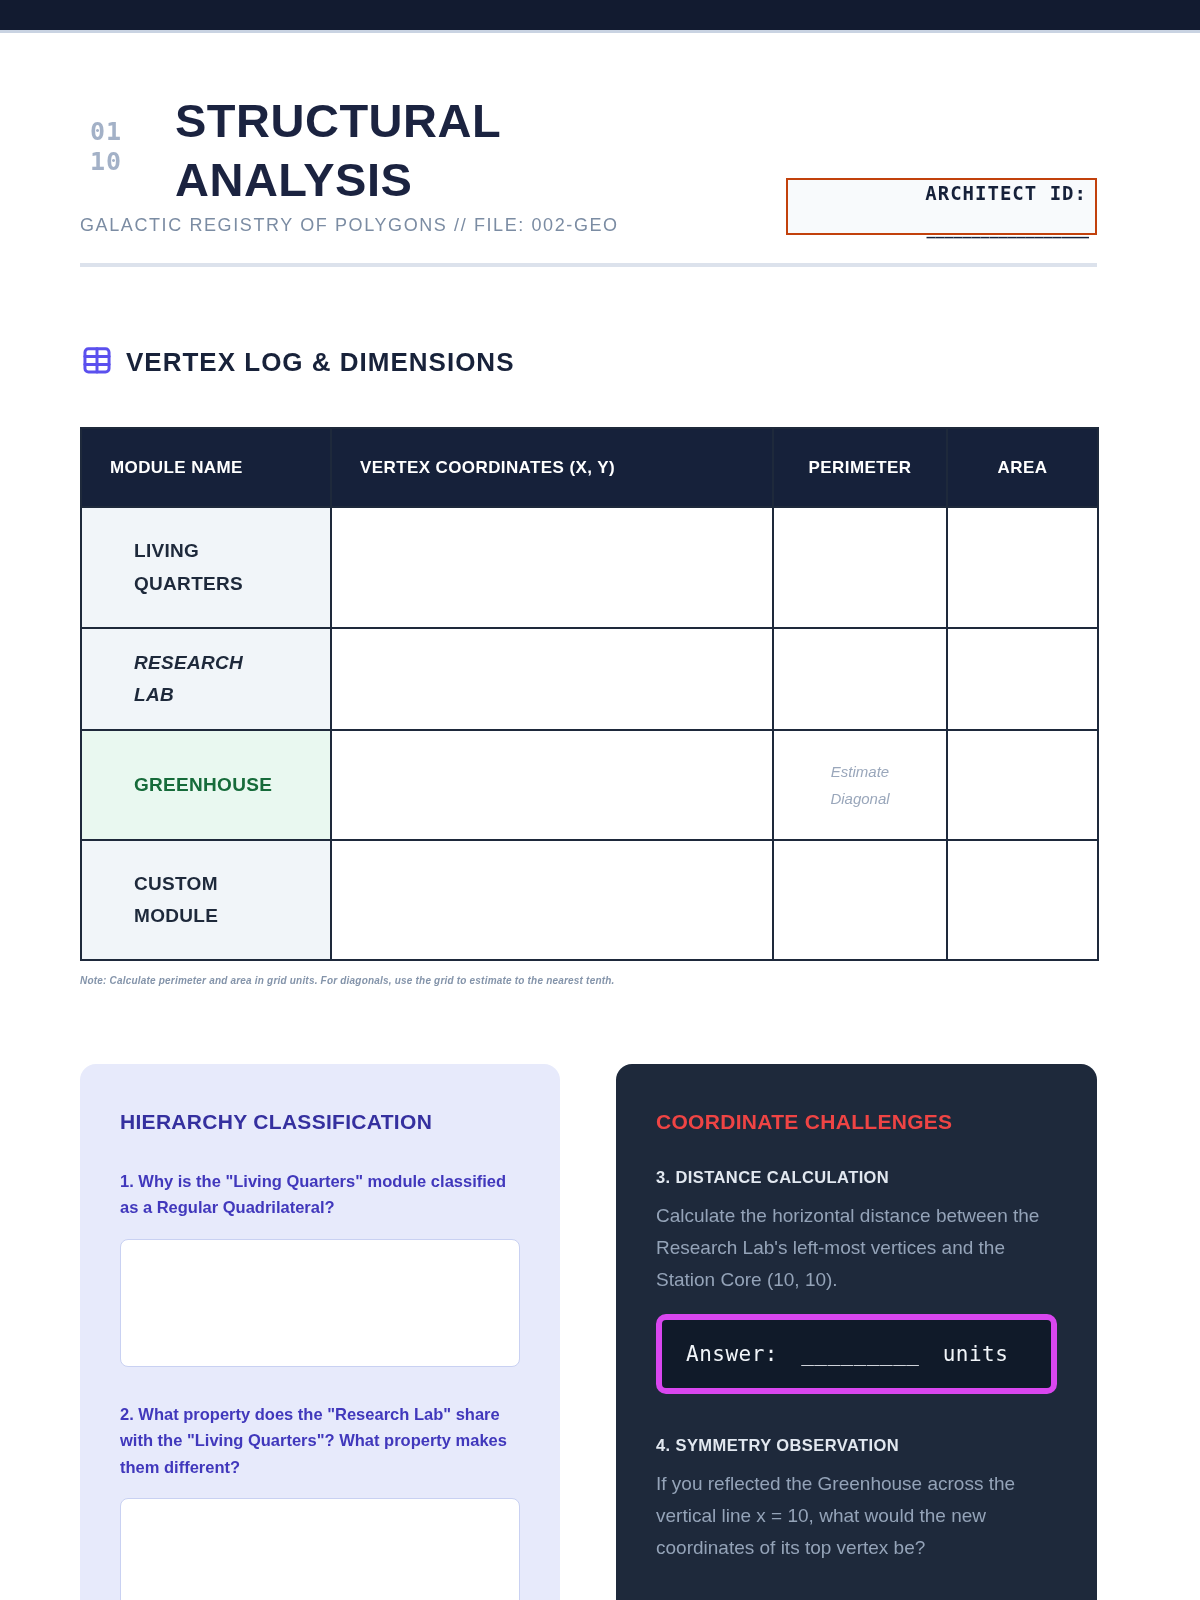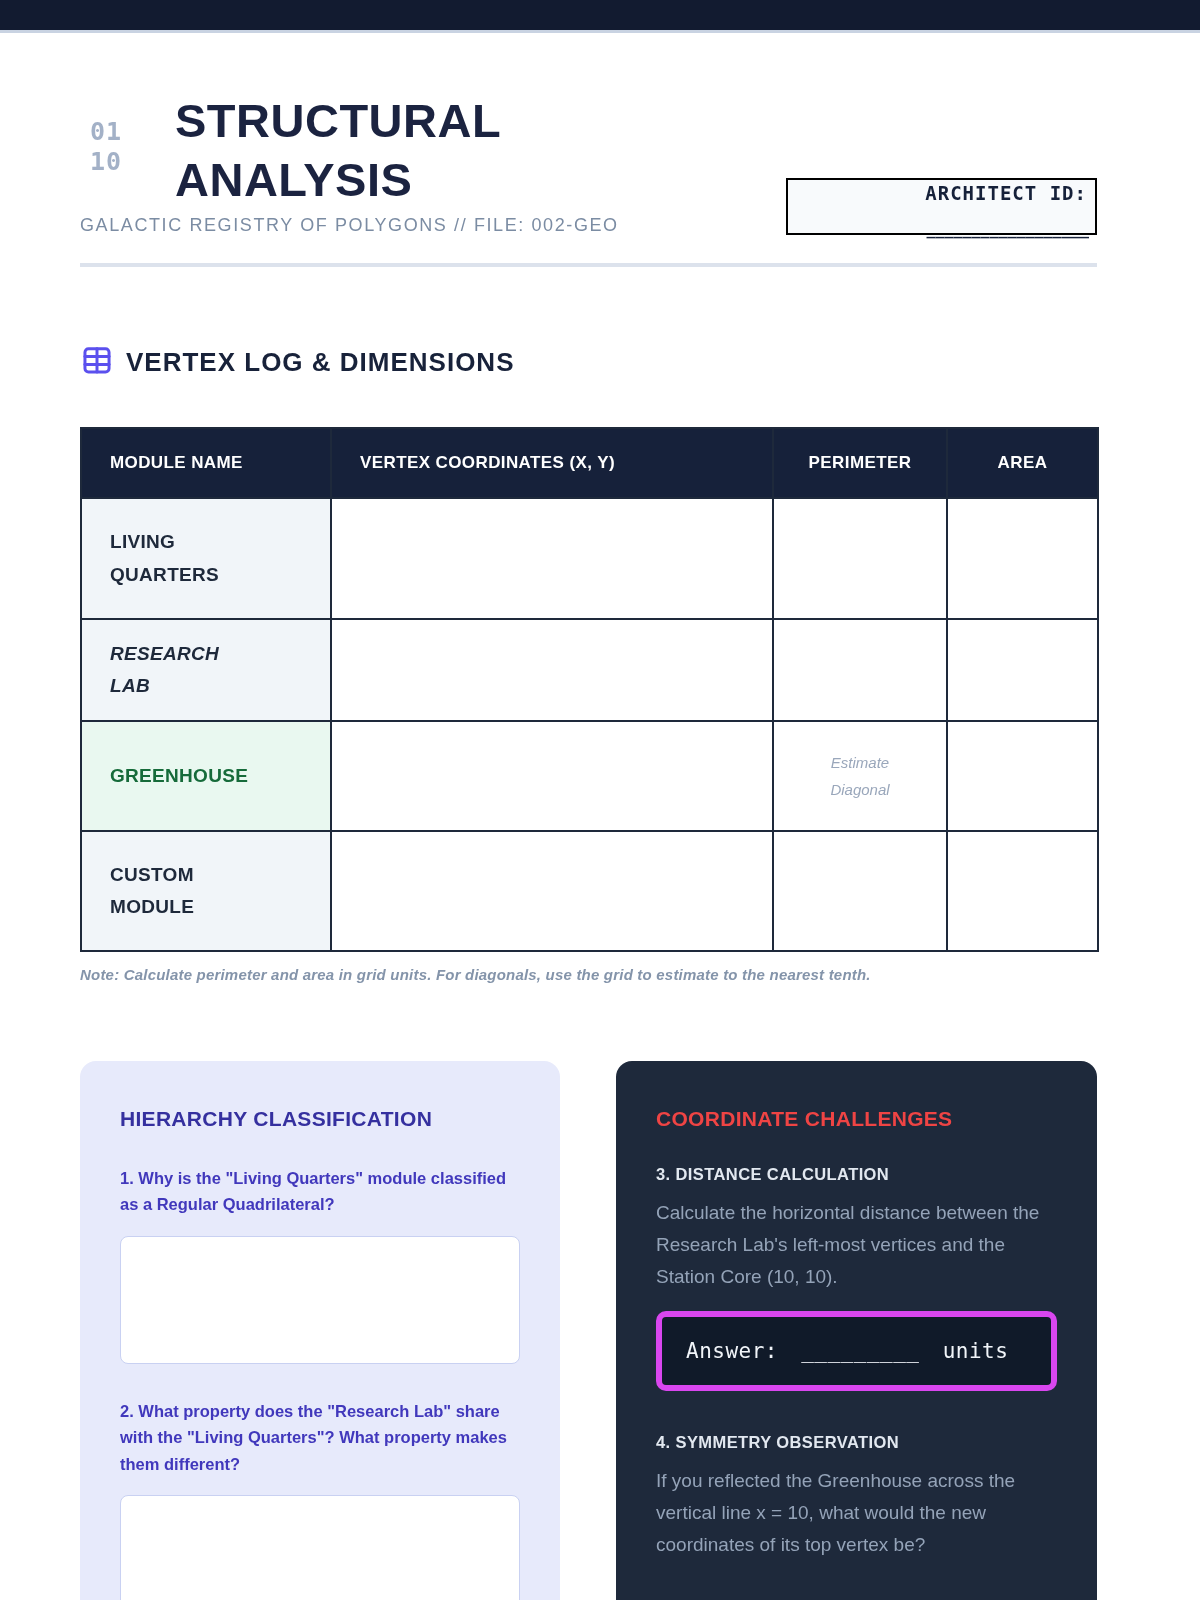--- a/index.html
+++ b/index.html
@@ -13,54 +13,54 @@
   .page-header { position:relative; height:240px; }
   .index { position:absolute; left:90px; top:84px;
            font-family:"DejaVu Sans Mono", monospace; font-weight:bold;
            font-size:25px; line-height:1.18; color:#a3b1c7; letter-spacing:1px; }
   .title { position:absolute; left:175px; top:58px; font-size:47px; font-weight:800;
            line-height:1.26; color:#1b2340; letter-spacing:0.5px; }
   .title span { display:block; }
   .subtitle { position:absolute; left:80px; top:182px; font-size:18px; font-weight:normal;
               letter-spacing:1.6px; color:#7b8ca3; }
   .architect-box { position:absolute; left:786px; top:145px; width:311px; height:57px;
-                   background:#f8fafc; border:2px solid #000000;padding-left:32px; }
+                   background:#f8fafc; border:2px solid #c2410c;padding-left:32px; }
   .architect-label { position:absolute; top:2px; right:8px;
                      font-family:"DejaVu Sans Mono", monospace; font-weight:bold;
                      font-size:19px; color:#16213a; letter-spacing:1px; }
   .architect-blank { position:absolute; bottom:-6px; right:6px;
                      font-family:"DejaVu Sans Mono", monospace; font-weight:bold;
                      font-size:15px; color:#16213a; letter-spacing:0; }
   .divider { position:absolute; left:80px; top:230px; width:1017px; height:4px;
              background:#dce2ec; }
 
   
   .section-head { margin:70px 0 0 80px; display:flex; align-items:center; gap:12px; }
   .section-head svg { width:34px; height:34px; }
   .section-title { font-size:26px; font-weight:800; color:#18223a; letter-spacing:1px; }
 
   
   table.vertex { margin:46px 0 0 80px; width:1017px; border-collapse:collapse;
                  table-layout:fixed; border:2px solid #1e293b; }
   table.vertex th, table.vertex td { border:2px solid #1e293b; vertical-align:middle; }
-  table.vertex thead tr { height:70px; background:#16213a; }
+  table.vertex thead tr { height:79px; background:#16213a; }
   table.vertex th { color:#ffffff; font-size:17px; font-weight:bold; letter-spacing:0.4px; }
   th.al, td.al { text-align:left; padding-left:28px; }
   th.ac, td.ac { text-align:center; }
   td.modcell { background:#f1f5f9; }
   td.modcell .modname { display:block; width:142px; font-size:19px; font-weight:bold;
-                        color:#1e293b; letter-spacing:0.3px; line-height:1.7; }
+                        color:#1e293b; letter-spacing:0.3px; line-height:1.7;margin-left:24px; }
   tr.hl td.modcell { background:#e9f8f0; }
   tr.hl td.modcell .modname { color:#166b3a; }
   td.blankcell { background:#ffffff; }
   .hint { display:inline-block; max-width:90px; font-style:italic; font-size:15px;
           color:#9aa7bb; line-height:1.8; }
   .r1 { height:121px; } .r2 { height:102px;font-style:italic; } .r3 { height:110px; } .r4 { height:120px; }
 
-  .note { margin:14px 0 0 80px; width:1017px; font-size:15px; font-style:italic;
+  .note { margin:14px 0 0 80px; width:1017px; font-size:10px; font-style:italic;
           font-weight:600; color:#8494aa; letter-spacing:0.2px; }
 
   
   .cards { margin:78px 80px 0 80px; display:flex; gap:56px; align-items:flex-start; }
   .card-left { width:480px; height:780px; background:#e7eafb; border-radius:16px;
                padding:46px 40px; }
   .card-left h2 { font-size:21px; font-weight:800; color:#35309f; letter-spacing:0.3px; }
   .question { margin-top:34px; font-size:16.5px; font-weight:bold; color:#4138bc;
               line-height:1.6; }
   .answer-box { margin-top:18px; background:#ffffff; border:1px solid #c9d1f2;

